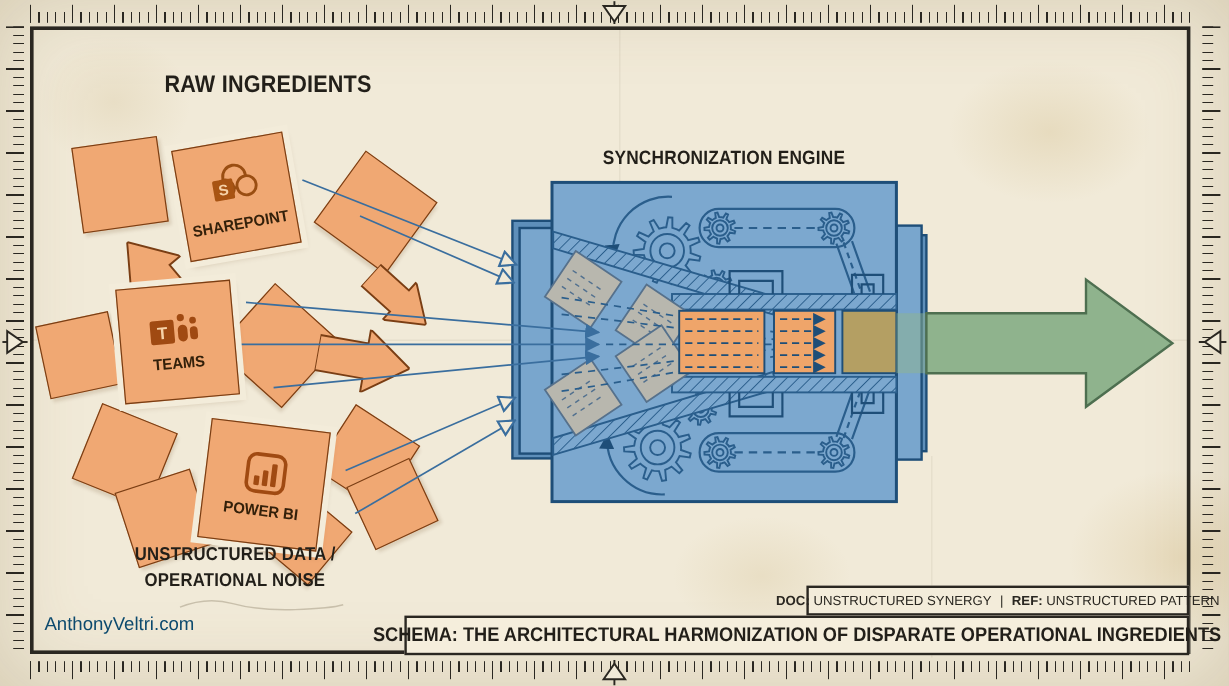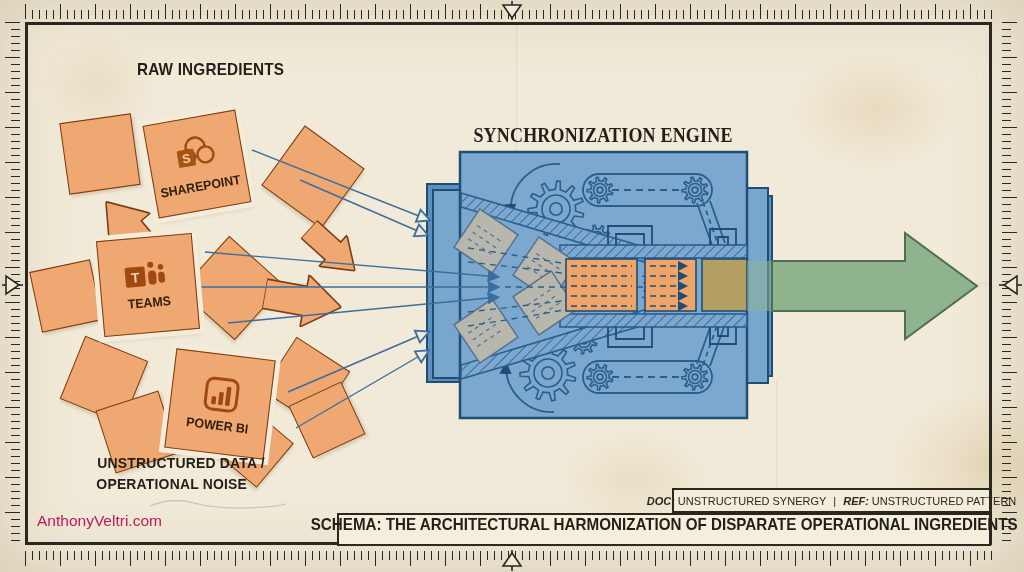--- a/index.html
+++ b/index.html
@@ -35,34 +35,34 @@
     box-sizing:border-box;box-shadow:2px 3px 3px rgba(90,50,10,.15);}
   .card{position:absolute;background:var(--orange,#F0A873);border:1.8px solid var(--orangeDark,#7A3E14);
     box-sizing:border-box;display:flex;flex-direction:column;align-items:center;justify-content:center;gap:3px;
     box-shadow:0 0 0 5px #F3ECDA,2px 4px 5px rgba(90,50,10,.25);}
   .card .lbl{font-weight:bold;font-size:13px;color:#33200A;letter-spacing:0;transform:scaleX(.95);white-space:nowrap;}
   .chv{position:absolute;}
   
   .blabel{position:absolute;z-index:6;font-weight:bold;color:#221F19;letter-spacing:.2px;white-space:nowrap;}
   .blabel .inner{display:inline-block;transform:scaleX(.9);transform-origin:left center;}
   #label-sync .inner,#label-unstructured .inner,#label-strategic .inner{transform-origin:center;}
-  #label-raw{left:137px;top:60px;font-size:17px;}
-  #label-sync{left:453px;top:124px;width:300px;text-align:center;font-size:20px;font-family:Liberation Serif, serif;}
-  #label-unstructured{left:88px;top:452px;width:216px;text-align:left;font-size:15.5px;line-height:21px;white-space:normal;}
+  #label-raw{left:137px;top:60px;font-size:20px;}
+  #label-sync{left:453px;top:124px;width:300px;text-align:center;font-size:16px;}
+  #label-unstructured{left:88px;top:452px;width:216px;text-align:center;font-size:15.5px;line-height:21px;white-space:normal;}
   #label-strategic{left:770px;top:276px;width:195px;text-align:center;font-size:16px;color:#17240F;z-index:6;}
-  #watermark{position:absolute;left:37px;top:512px;z-index:6;font-size:15.5px;color:#be185d;}
+  #watermark{position:absolute;left:37px;top:512px;z-index:6;font-size:15.5px;color:#0c4a6e;}
   
   #docref-box{position:absolute;left:672px;top:488px;width:319px;height:25px;z-index:8;
     border:2px solid var(--ink,#2A2721);background:#F3ECDA;box-sizing:border-box;
     display:flex;align-items:center;justify-content:center;font-size:11px;color:#2A2721;white-space:nowrap;}
-  #docref-box b{font-weight:bold;margin-right:3px;font-style:italic;}
+  #docref-box b{font-weight:bold;margin-right:3px;}
   #docref-box .sep{margin:0 7px;}
   #title-box{position:absolute;left:337px;top:513px;width:654px;height:33px;z-index:8;
     border:2.5px solid var(--ink,#2A2721);background:#F5EEDC;box-sizing:border-box;
-    display:flex;align-items:flex-start;justify-content:center;}
+    display:flex;align-items:center;justify-content:center;}
   #title-box .inner{font-weight:bold;font-size:16.5px;color:#221F19;transform:scaleX(.92);white-space:nowrap;}
 </style>
 </head>
 <body>
 
 <div id="poster">
 
   <div class="vignette"></div>
   <div class="stain" style="left:790px;top:50px;width:170px;height:120px;background:radial-gradient(ellipse,rgba(190,160,90,.20),transparent 70%);"></div>
   <div class="stain" style="left:890px;top:390px;width:190px;height:150px;background:radial-gradient(ellipse,rgba(190,155,80,.22),transparent 70%);"></div>

